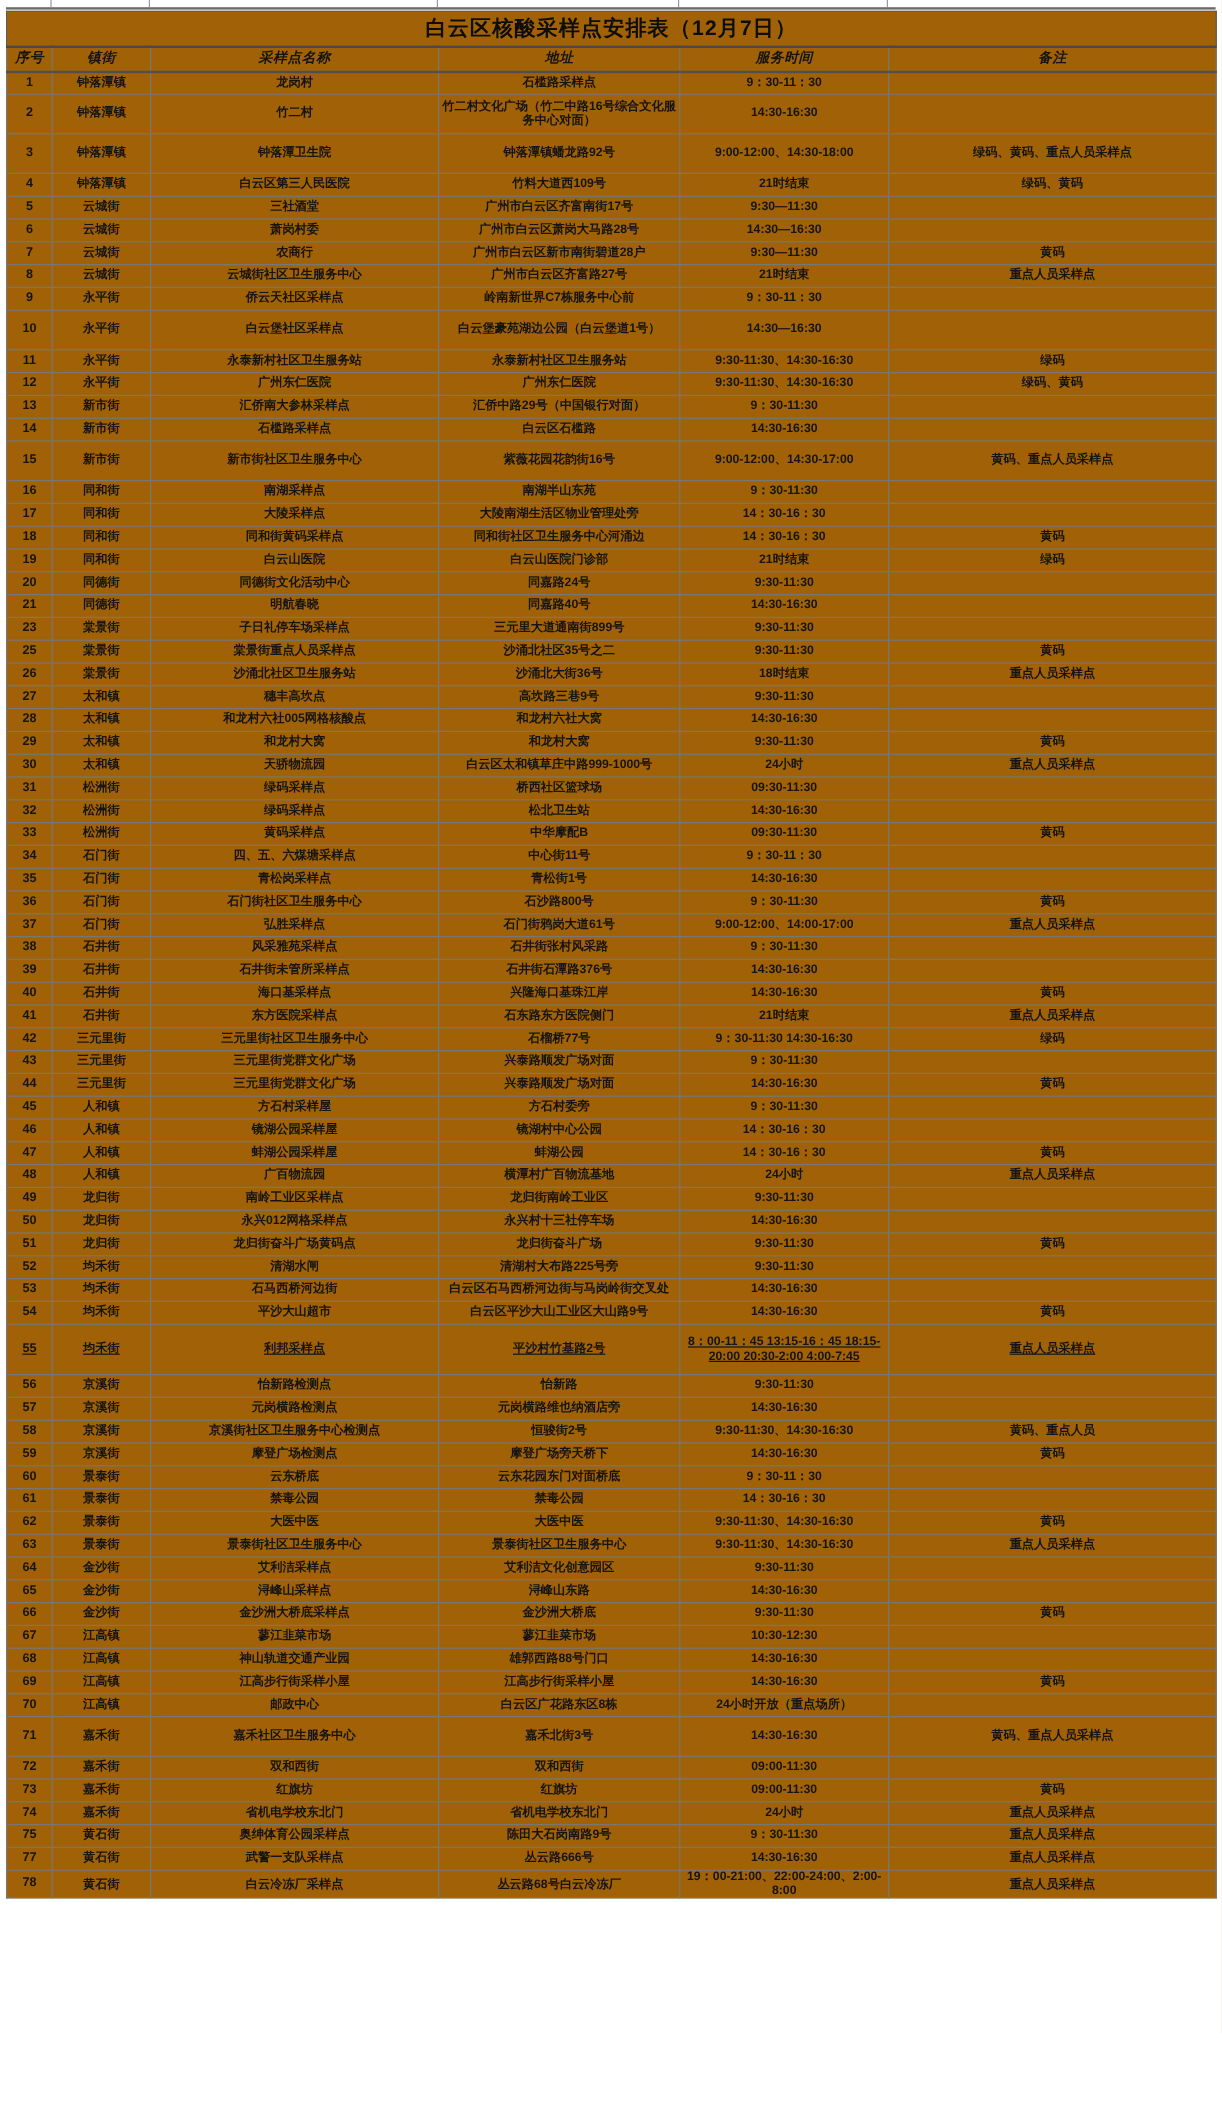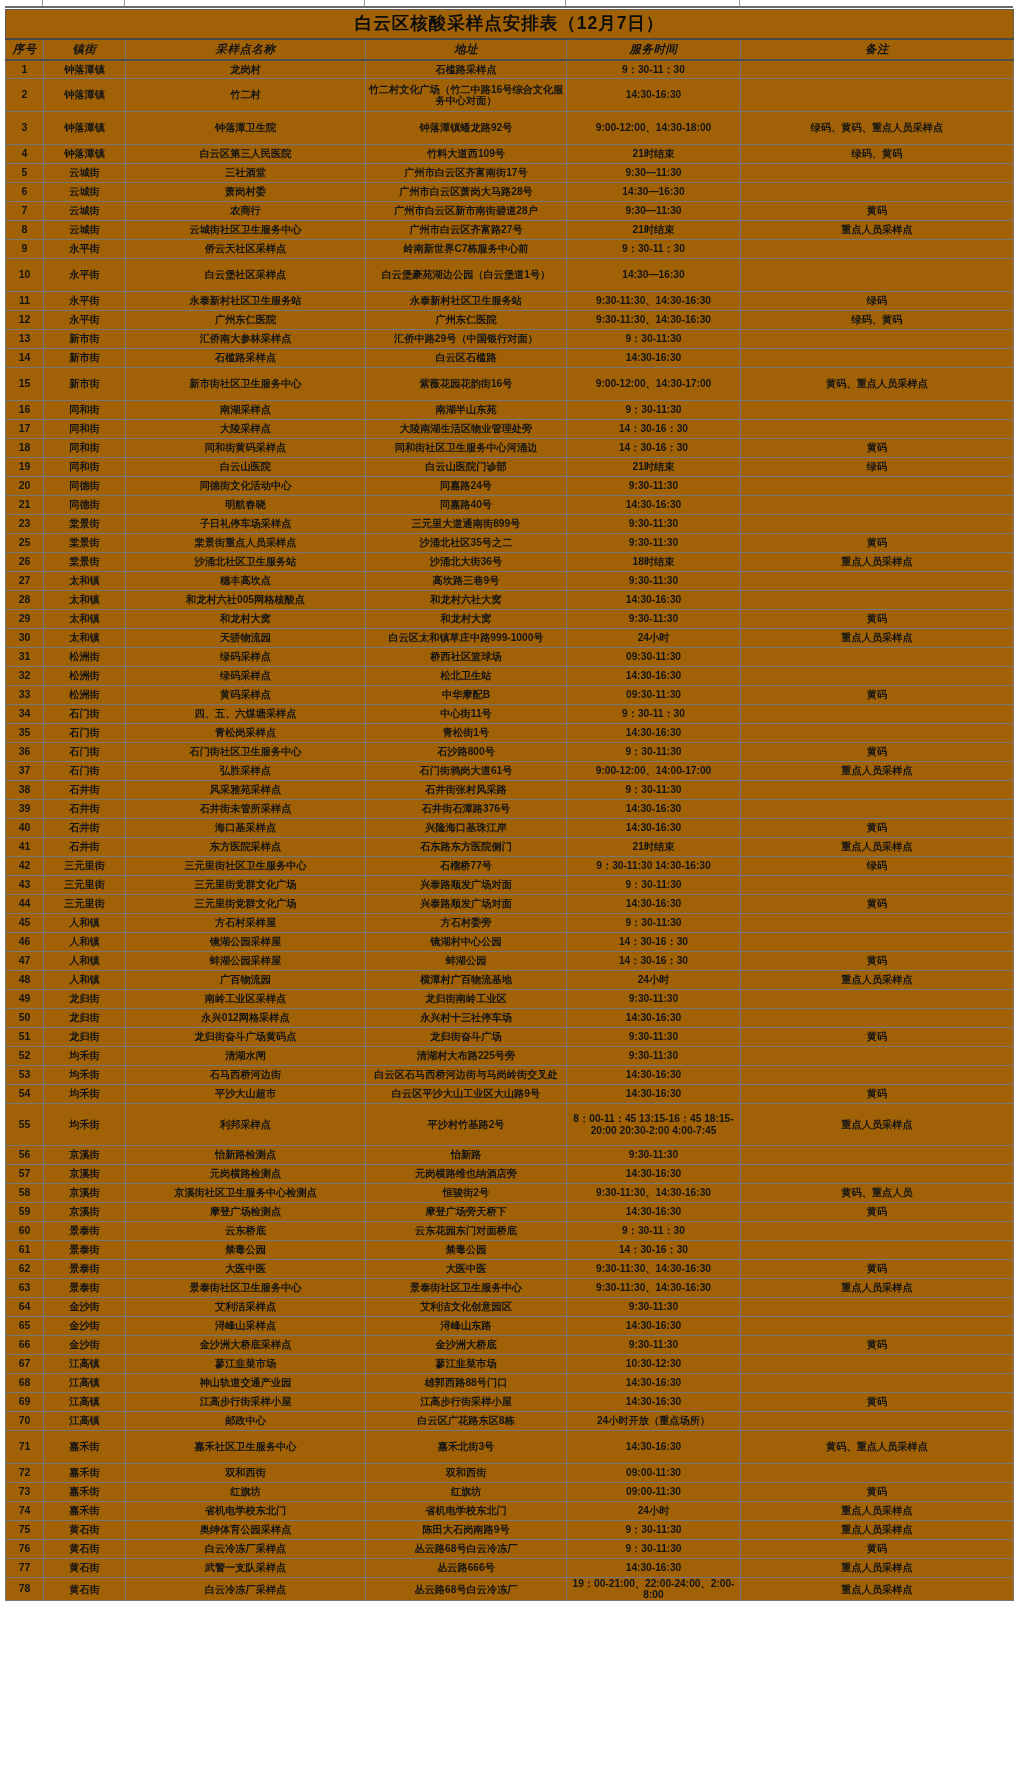--- a/index.html
+++ b/index.html
@@ -84,21 +84,21 @@
   }
 
   tr.data-row td {
     height: 19px;
     font-size: 10.2px;
     font-weight: 600;
   }
   tr.data-row td.c-idx { font-size: 10.5px; font-weight: 600; }
 
   tr.data-row.tall td { height: 33px; }
-  tr.data-row.tall2 td { height: 42px; }
+  tr.data-row.tall2 td { height: 42px; text-decoration: underline; }
 
   
   col.w-idx    { width: 38px; }
   col.w-town   { width: 82px; }
   col.w-site   { width: 240px; }
   col.w-addr   { width: 201px; }
   col.w-time   { width: 174px; }
   col.w-note   { width: 273px; }
 </style>
 </head>
@@ -714,28 +714,20 @@
         </tr>
         <tr class="data-row">
           <td class="c-idx">75</td>
           <td>黄石街</td>
           <td>奥绅体育公园采样点</td>
           <td>陈田大石岗南路9号</td>
           <td>9：30-11:30</td>
           <td>重点人员采样点</td>
         </tr>
         <tr class="data-row">
-          <td class="c-idx">76</td>
-          <td>黄石街</td>
-          <td>白云冷冻厂采样点</td>
-          <td>丛云路68号白云冷冻厂</td>
-          <td>9：30-11:30</td>
-          <td>黄码</td>
-        </tr>
-        <tr class="data-row">
           <td class="c-idx">77</td>
           <td>黄石街</td>
           <td>武警一支队采样点</td>
           <td>丛云路666号</td>
           <td>14:30-16:30</td>
           <td>重点人员采样点</td>
         </tr>
         <tr class="data-row">
           <td class="c-idx">78</td>
           <td>黄石街</td>

